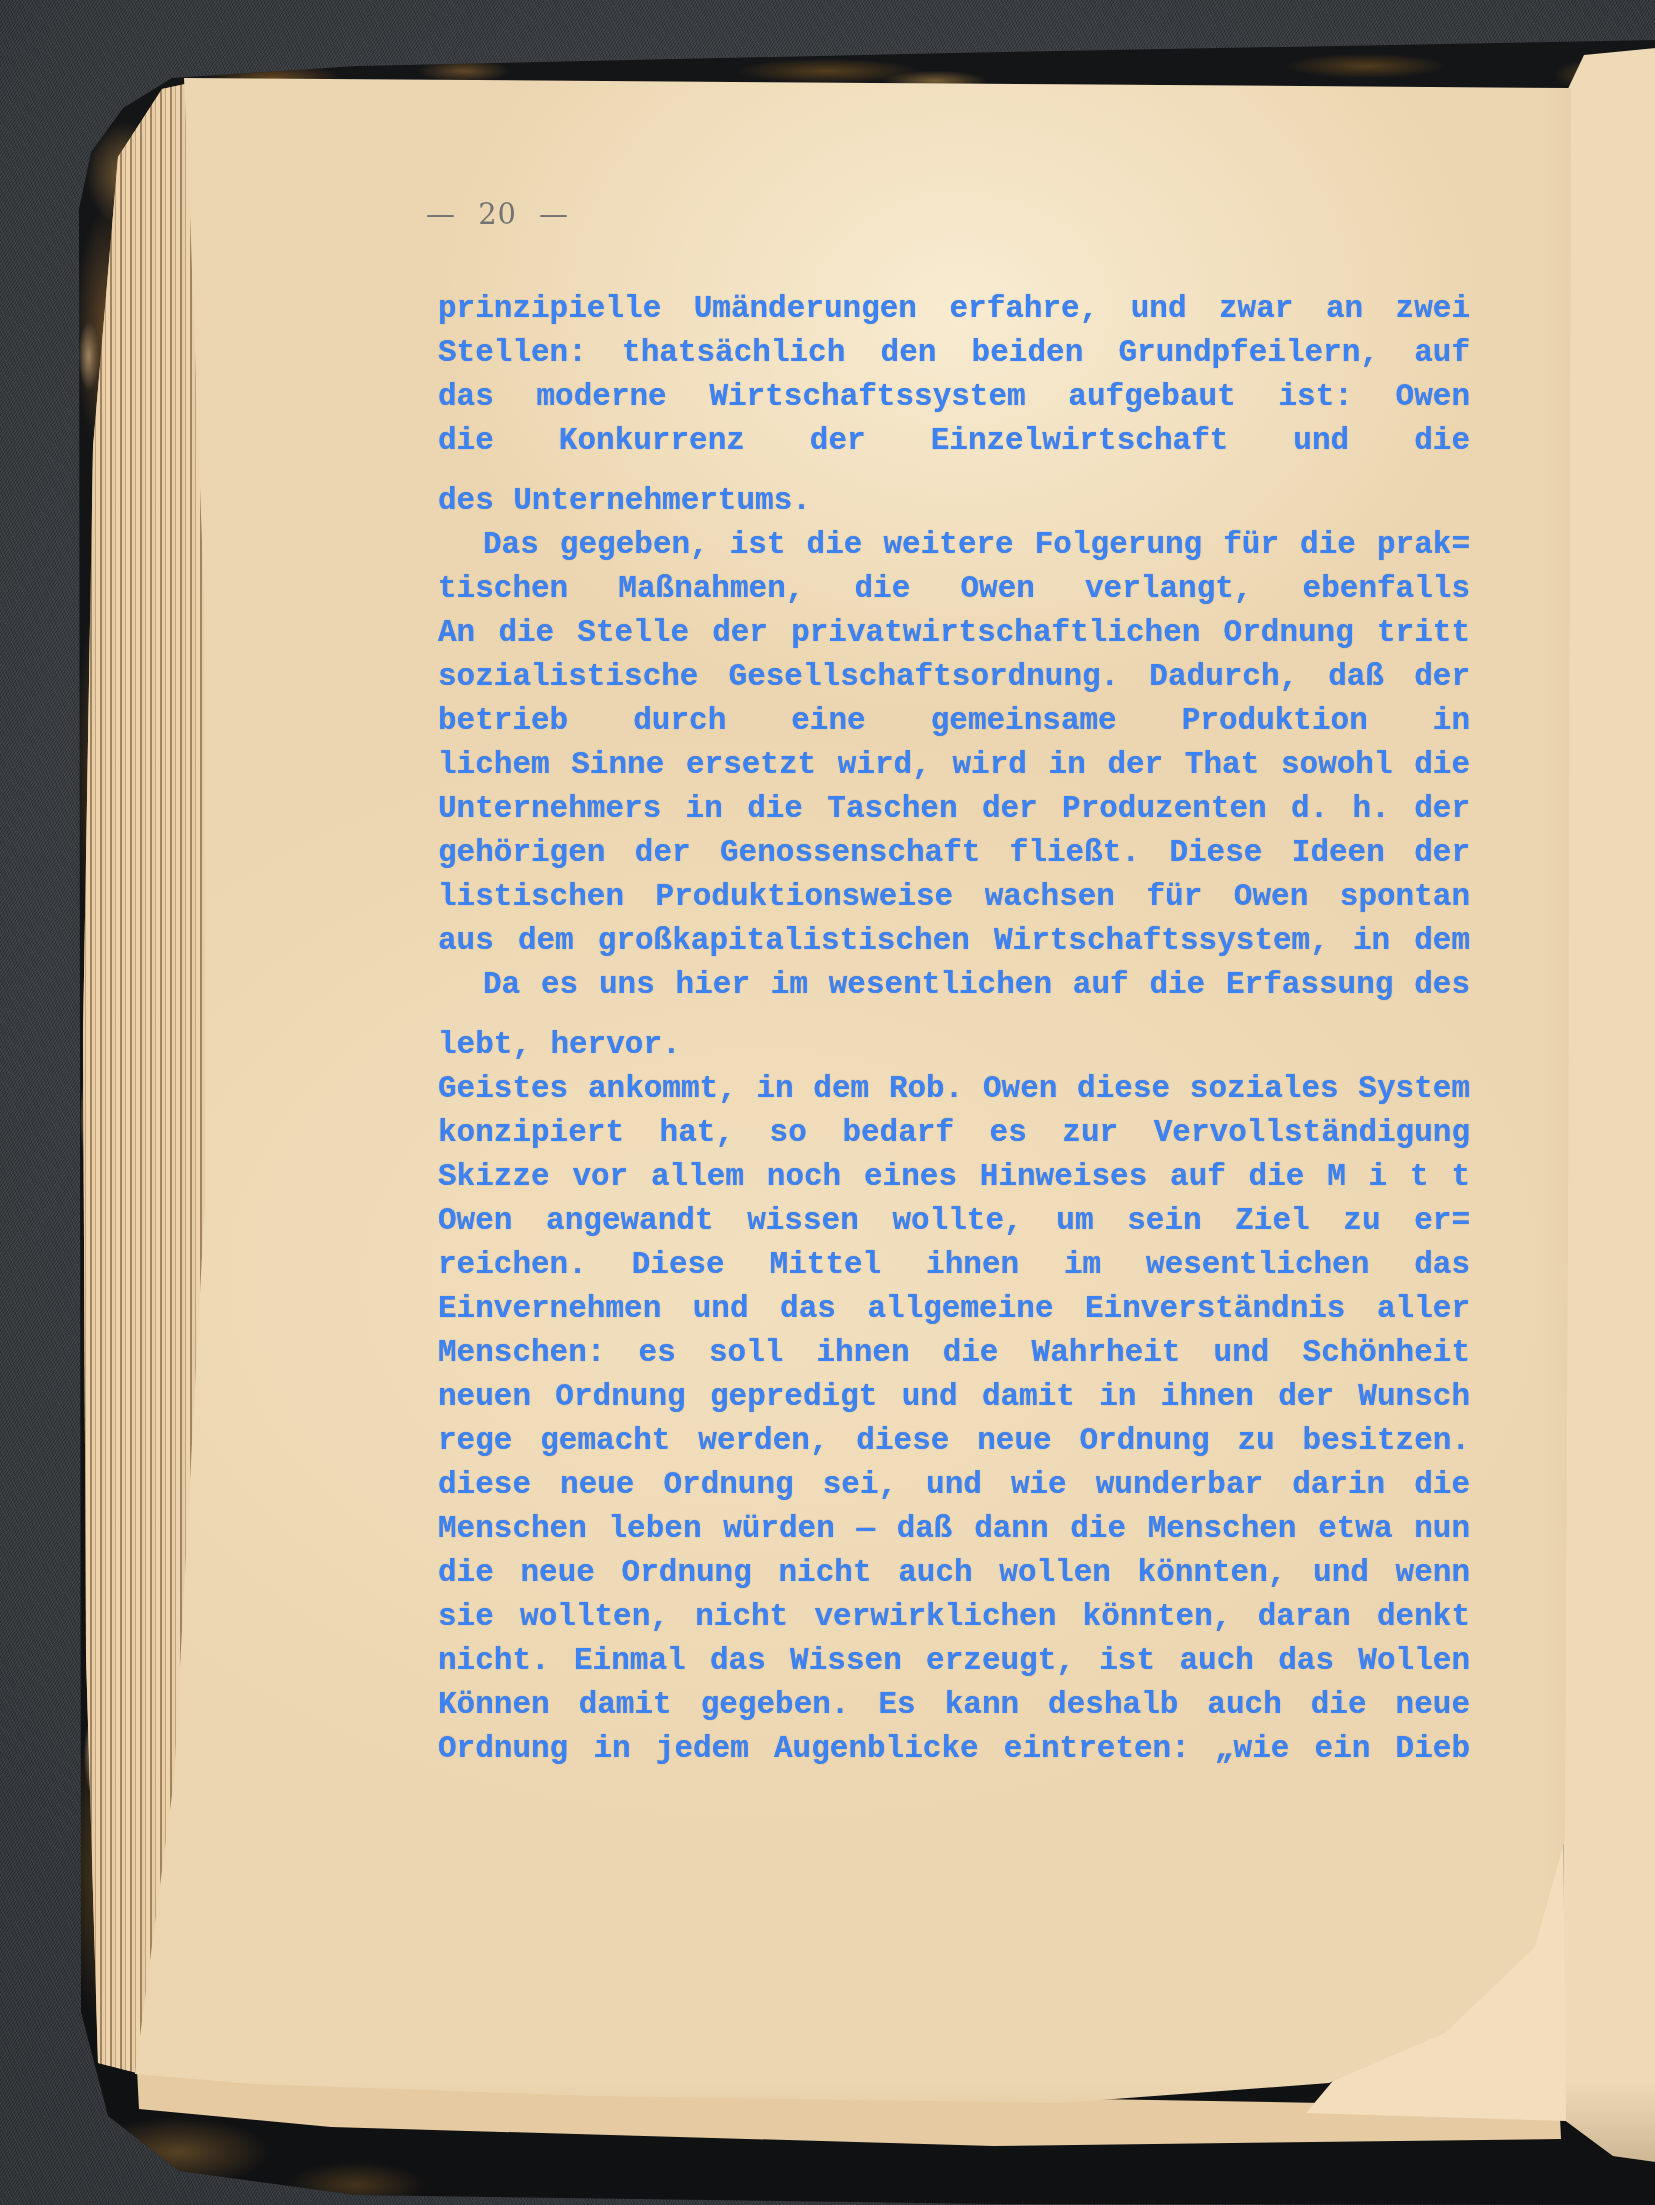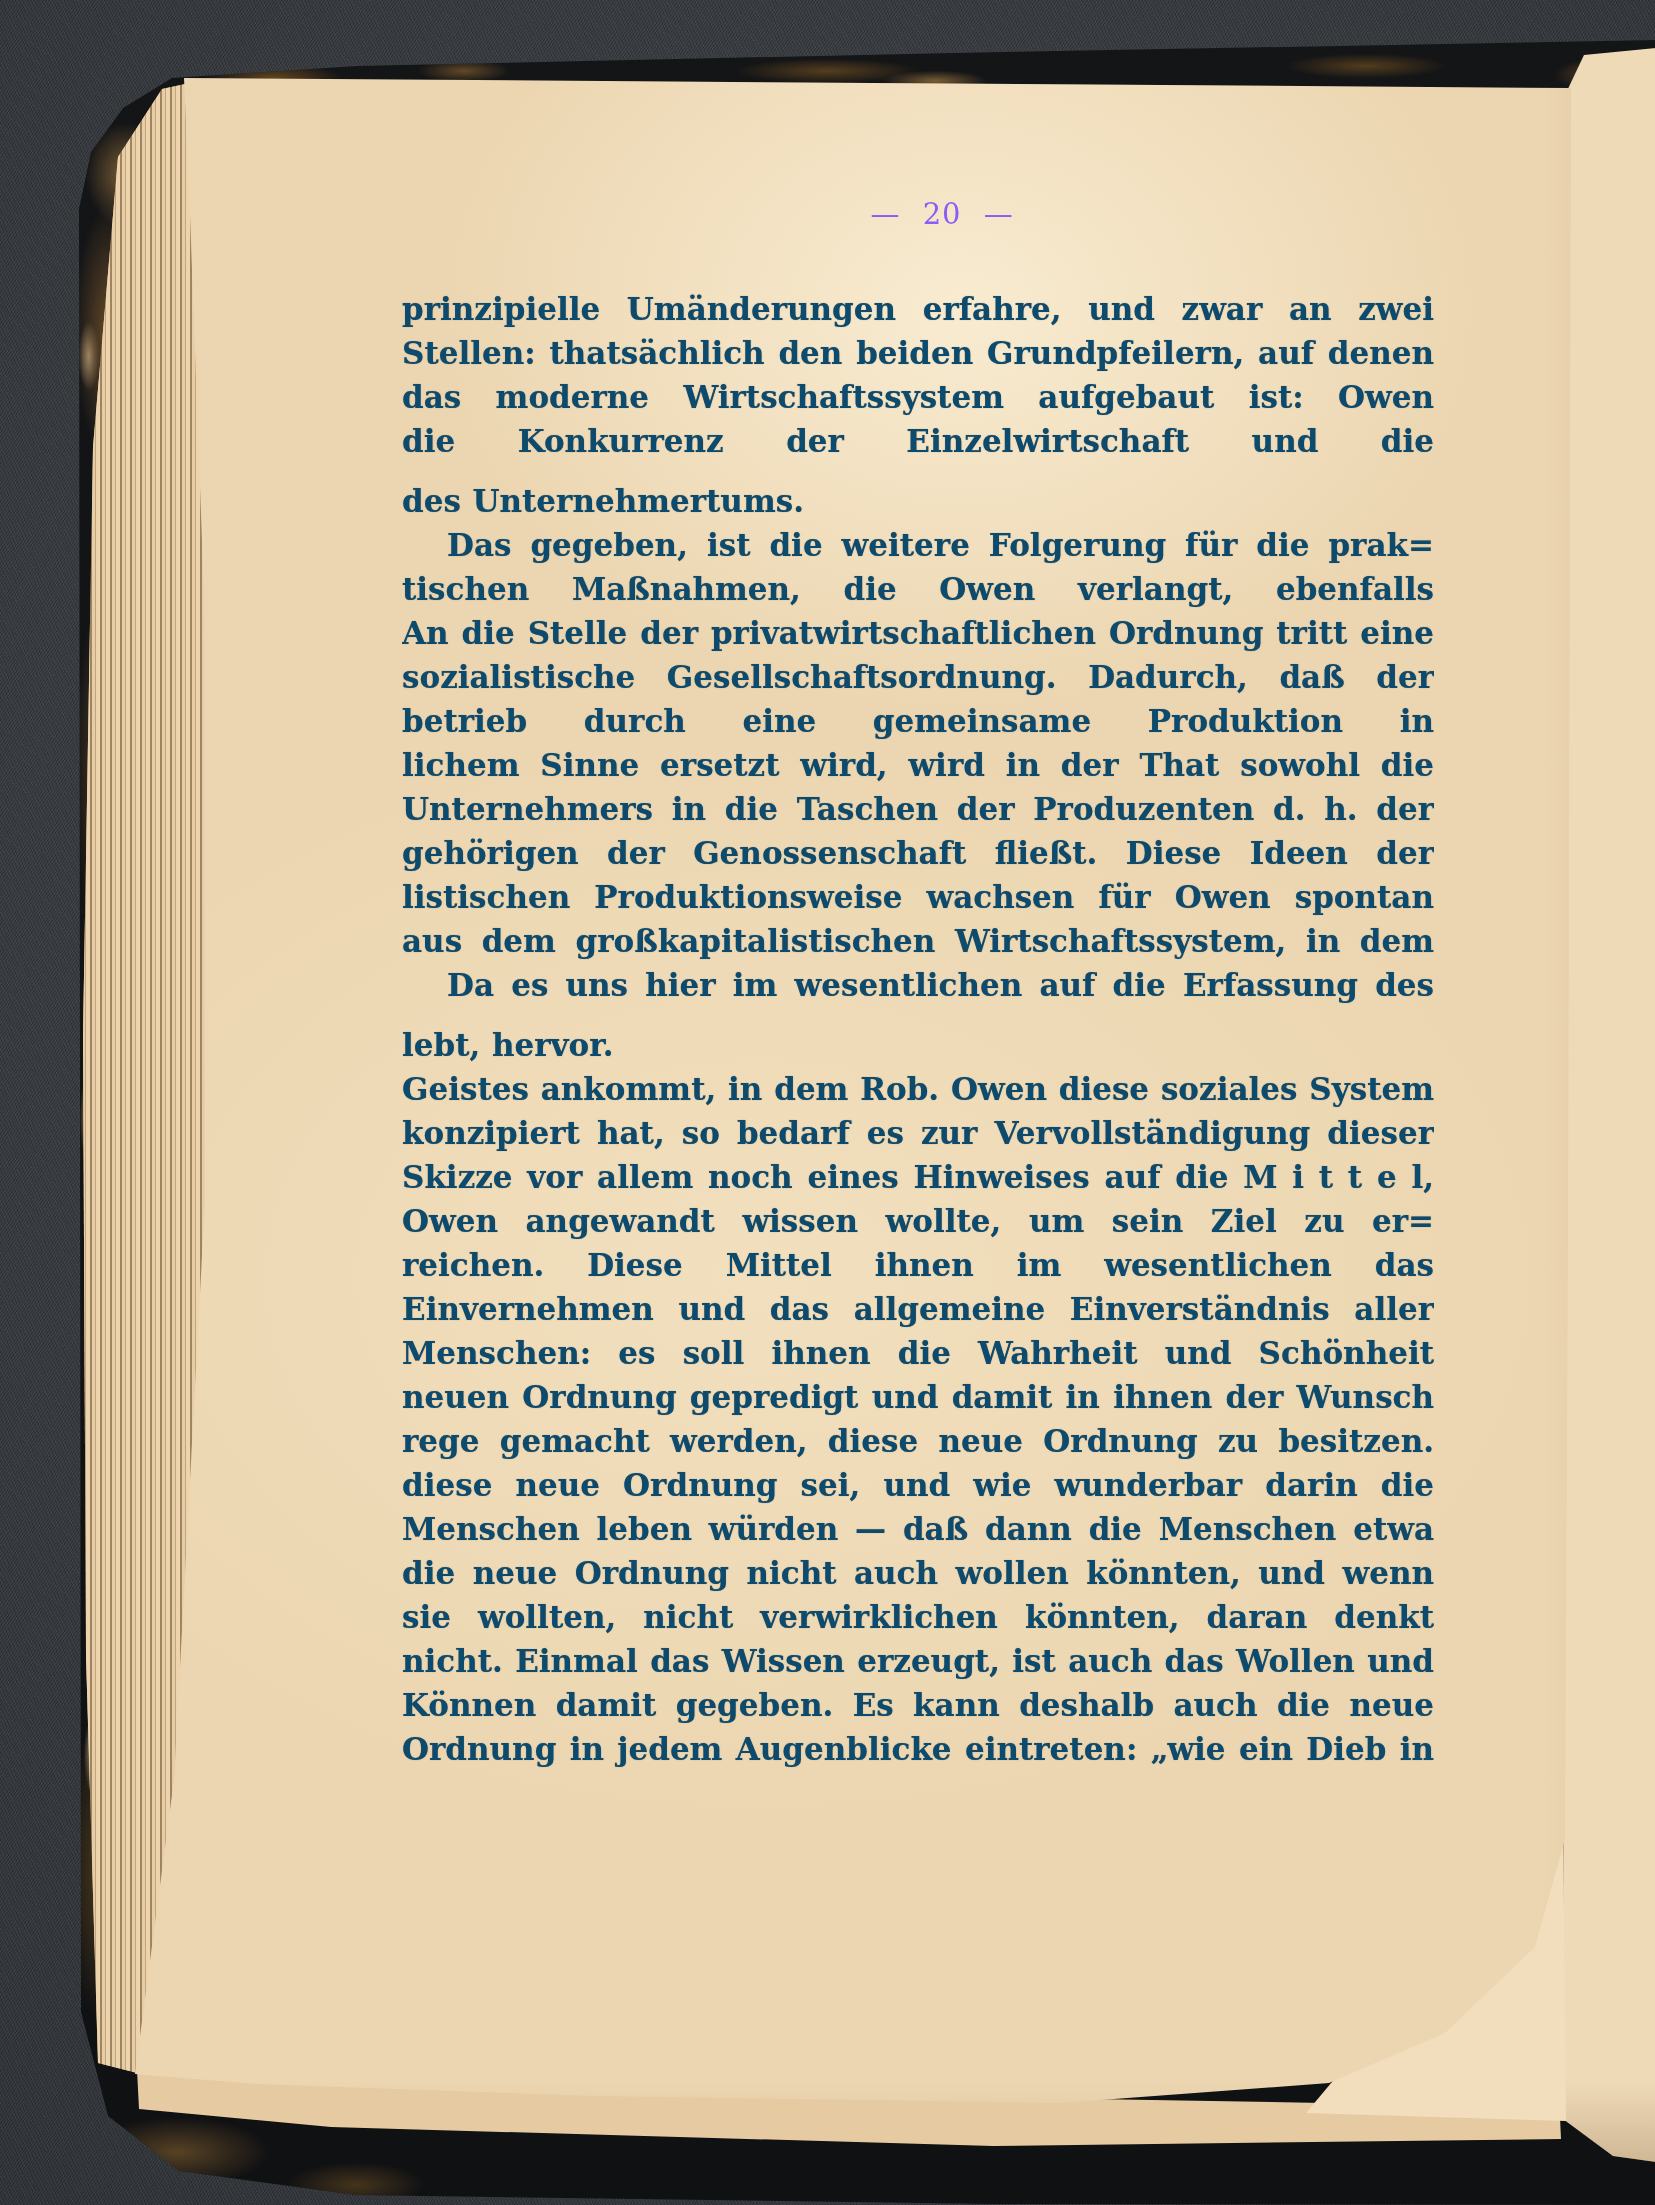--- a/index.html
+++ b/index.html
@@ -89,24 +89,24 @@
       radial-gradient(745px 579px at 58% 14%, rgba(255,247,226,.65), transparent 70%),
       radial-gradient(1076px 745px at 46% 58%, rgba(255,244,218,.30), transparent 75%),
       linear-gradient(to right, rgba(150,110,65,.30) 0 8.3px, rgba(150,110,65,.14) 33px, transparent 91px),
       linear-gradient(to left, rgba(140,100,55,.28) 0 11.6px, rgba(140,100,55,.12) 40px, transparent 116px),
       linear-gradient(to top, rgba(150,110,65,.20) 0 41px, transparent 124px),
       linear-gradient(to bottom, rgba(150,110,65,.16) 0 25px, transparent 75px),
       #ecd6b1;
   }
 
   
-  .header{left:426px;top:197px;width:1032px;text-align:center;
-    font-size:29px;font-weight:400;color:#8b5cf6;letter-spacing:0.8px;}
+  .header{left:426px;top:197px;width:1032px;text-align:left;
+    font-size:29px;font-weight:400;color:#737373;letter-spacing:0.8px;}
   .header .num{margin:0 22.4px;}
-  .text-col{left:402px;top:287px;width:1032px;color:#0c4a6e;}
+  .text-col{left:438px;top:287px;width:1032px;color:#3b82f6;font-family:Liberation Mono, monospace;}
   .line{font-size:31px;font-weight:700;line-height:44px;height:44px;overflow:hidden;
     text-align:justify;text-align-last:justify;word-spacing:0.8px;
     text-shadow:0 0 1px rgba(84,64,44,.55);}
   .line.end{text-align-last:left;margin-top:16px;}
   .line.indent{padding-left:45px;}
 </style>
 </head>
 <body>
 
 <div class="layer backdrop"></div>

